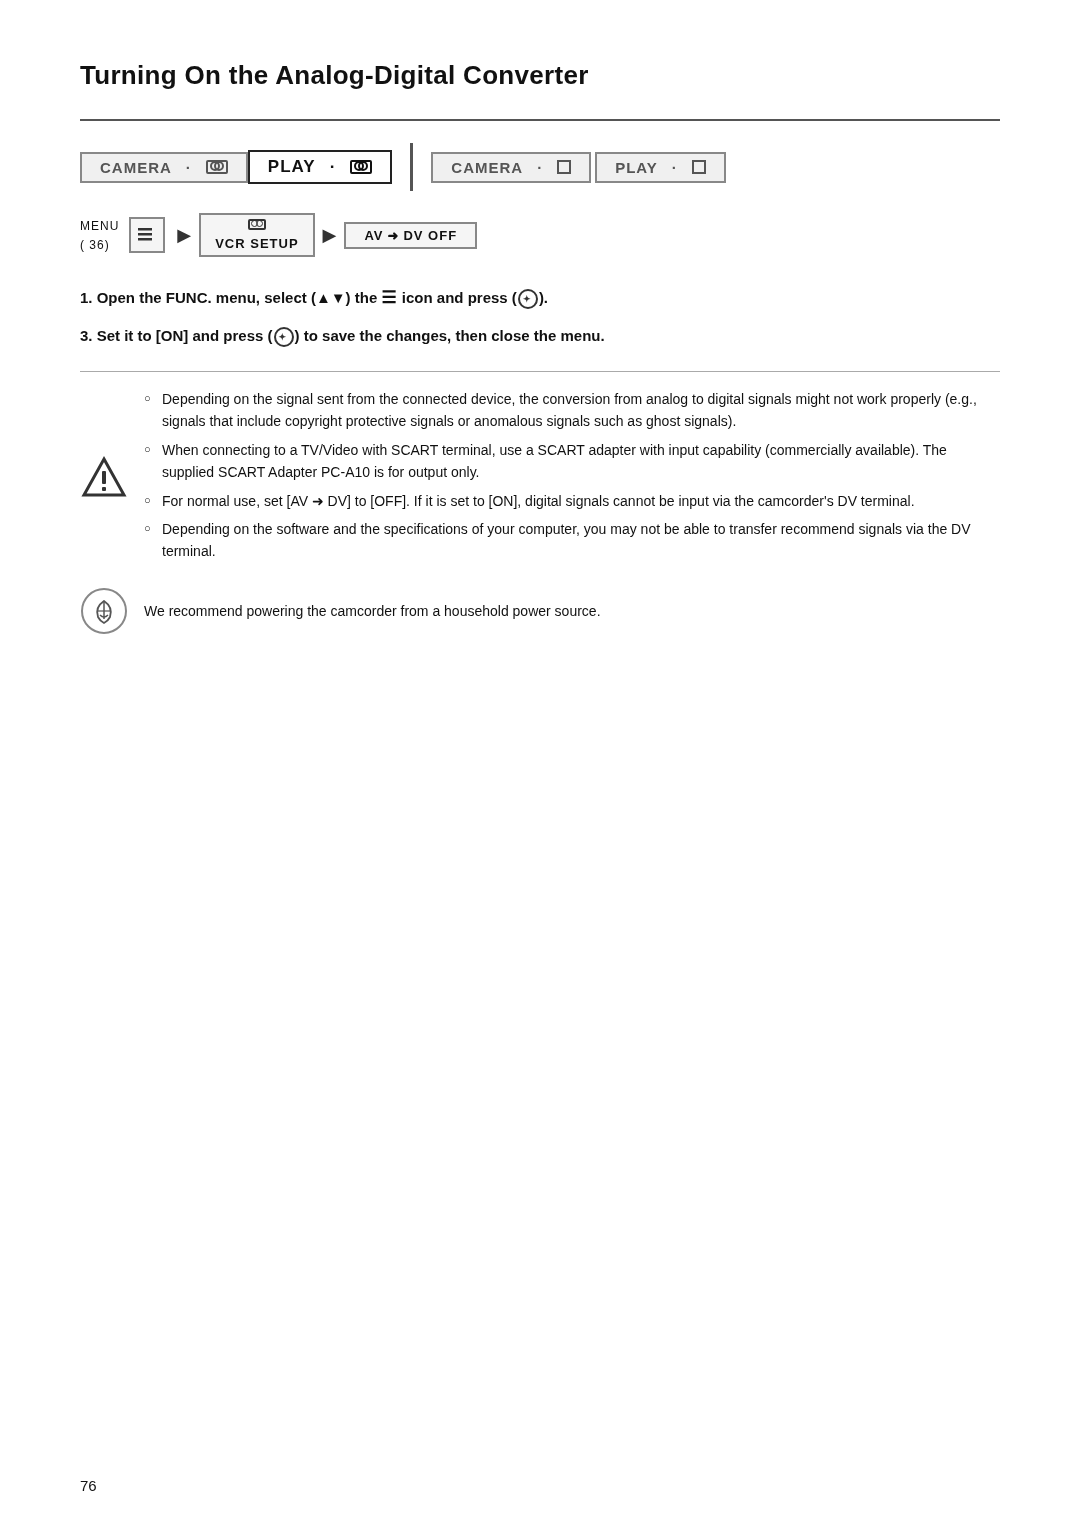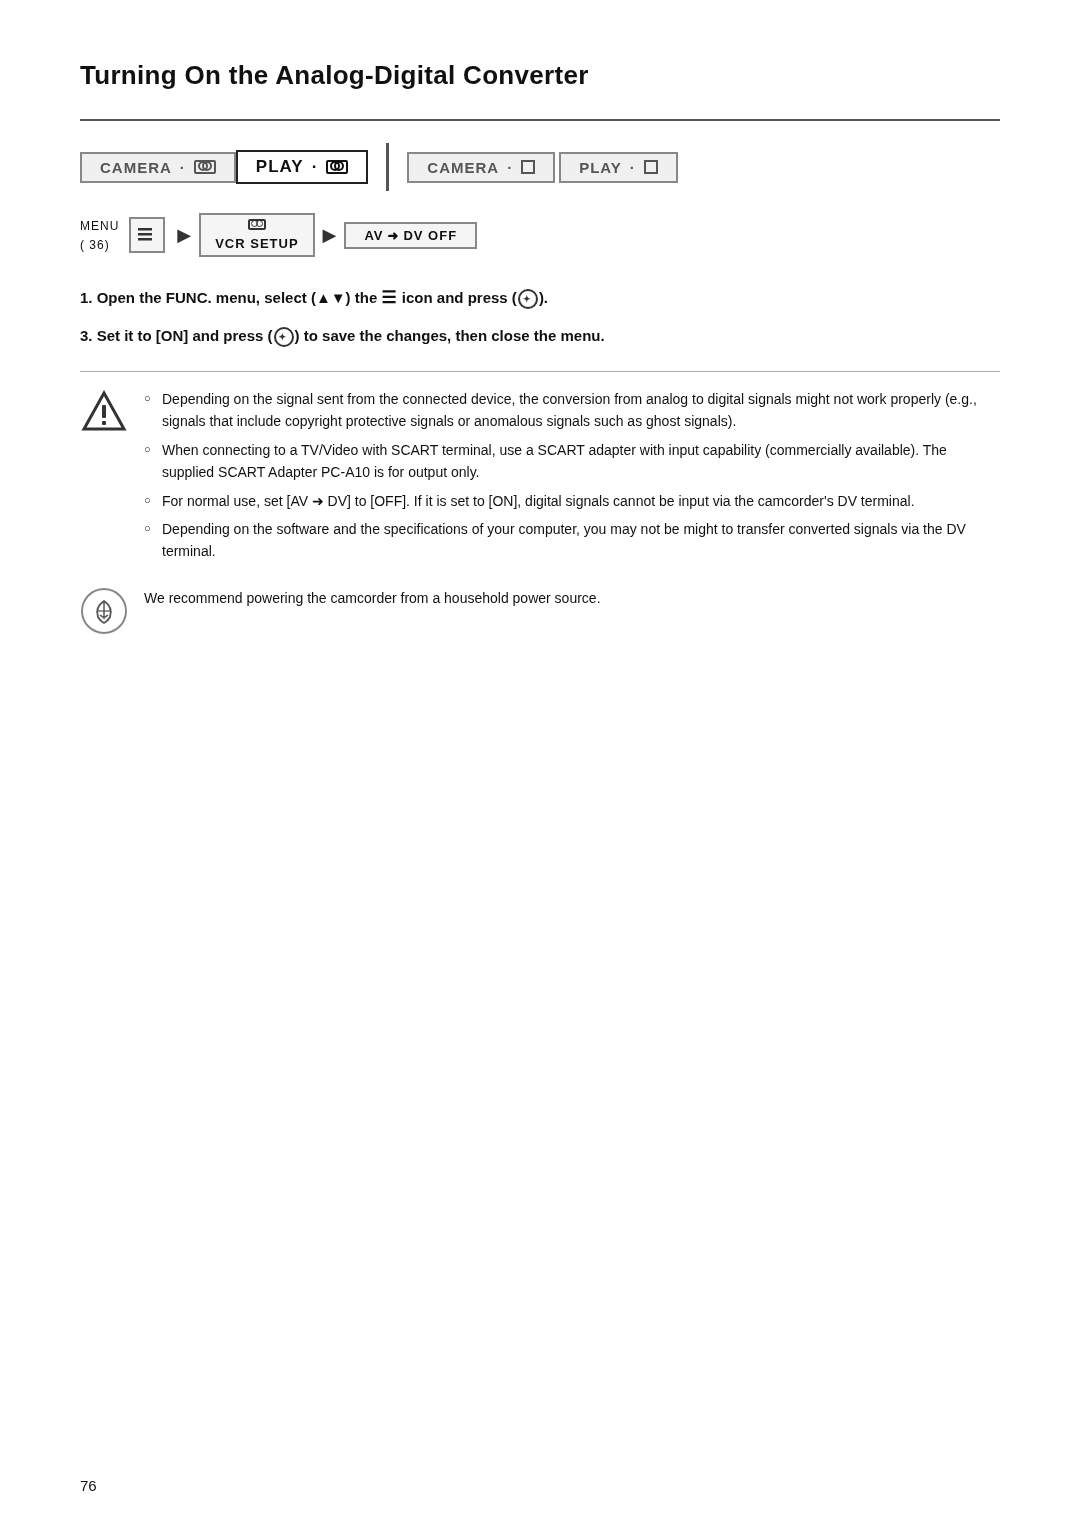--- a/index.html
+++ b/index.html
@@ -25,21 +25,21 @@
     
     .mode-bar {
       display: flex;
       align-items: center;
       gap: 0;
       margin-bottom: 22px;
     }
     .mode-btn {
       display: inline-flex;
       align-items: center;
-      gap: 8px;
+      gap: 14px;
       border: 2px solid #888;
       padding: 5px 18px;
       font-size: 15px;
       font-weight: bold;
       letter-spacing: 1px;
       background: #f0f0f0;
       color: #555;
       text-align: center;
     }
     .mode-btn.active {
@@ -196,21 +196,21 @@
     }
 
     
     .notices {
       border-top: 1.5px solid #aaa;
       padding-top: 16px;
       margin-bottom: 24px;
     }
     .notice-block {
       display: flex;
-      align-items: flex-start;
+      align-items: center;
       gap: 16px;
       margin-bottom: 18px;
     }
     .notice-icon {
       flex-shrink: 0;
       width: 48px;
       height: 48px;
       display: flex;
       align-items: center;
       justify-content: center;
@@ -349,21 +349,21 @@
         <polygon points="23,4 43,40 3,40" fill="none" stroke="#333" stroke-width="3"></polygon>
         <rect x="21" y="16" width="4" height="13" fill="#333" rx="1"></rect>
         <rect x="21" y="32" width="4" height="4" fill="#333" rx="1"></rect>
       </svg>
     </div>
     <div class="notice-text">
       <ul>
         <li>Depending on the signal sent from the connected device, the conversion from analog to digital signals might not work properly (e.g., signals that include copyright protective signals or anomalous signals such as ghost signals).</li>
         <li>When connecting to a TV/Video with SCART terminal, use a SCART adapter with input capability (commercially available). The supplied SCART Adapter PC-A10 is for output only.</li>
         <li>For normal use, set [AV ➜ DV] to [OFF]. If it is set to [ON], digital signals cannot be input via the camcorder's DV terminal.</li>
-        <li>Depending on the software and the specifications of your computer, you may not be might to transfer converted signals via the DV terminal.</li>
+        <li>Depending on the software and the specifications of your computer, you may not be able to transfer recommend signals via the DV terminal.</li>
       </ul>
     </div>
   </div>
 
   <div class="notice-block">
     <div class="notice-icon">
       <div class="pen-icon-circle">
         <svg width="28" height="28" viewBox="0 0 28 28">
           <path d="M14 4 C8 8, 6 14, 8 20 C10 24, 12 25, 14 26 C16 25, 18 24, 20 20 C22 14, 20 8, 14 4Z" fill="none" stroke="#555" stroke-width="1.8"></path>
           <path d="M10 18 Q14 22 18 18" fill="none" stroke="#555" stroke-width="1.5"></path>

